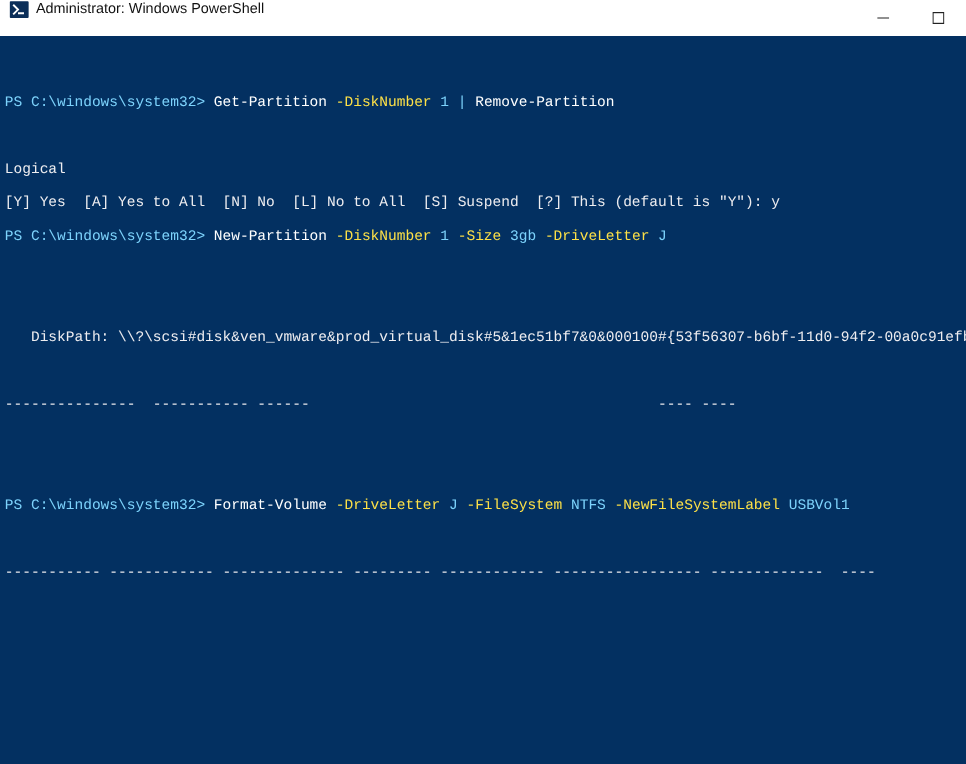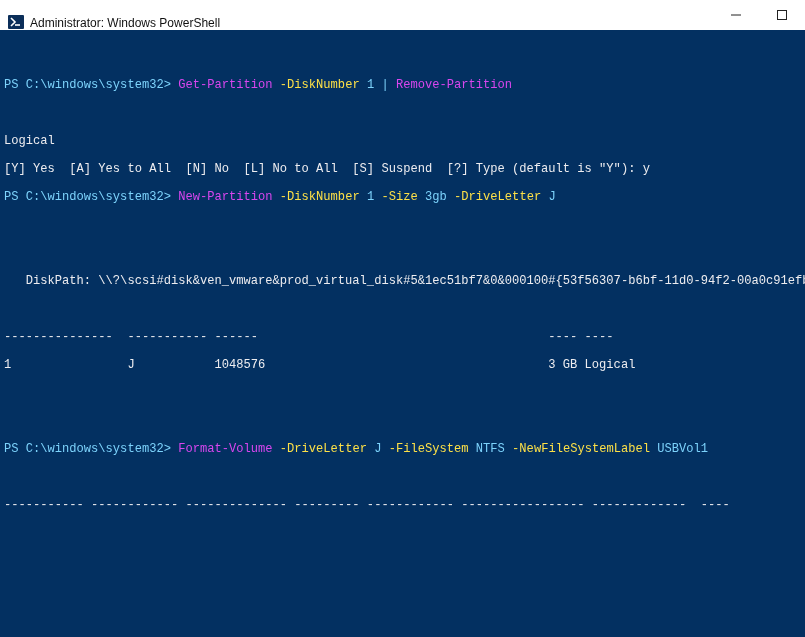--- a/index.html
+++ b/index.html
@@ -1,22 +1,22 @@
 <!DOCTYPE html>
 <html><head>
 <meta charset="utf-8">
 <style>
   html,body{margin:0;padding:0;width:805px;height:637px;overflow:hidden;background:#033061;font-family:Consolas,'Courier New',monospace;font-size:12.1px;line-height:14px;color:#eeedf0}
-  .titlebar{height:30px;background:#fff;display:flex;align-items:flex-end;position:relative;font-family:'Segoe UI',Tahoma,sans-serif;font-size:12px;color:#111}
+  .titlebar{height:30px;background:#fff;display:flex;align-items:flex-start;position:relative;font-family:'Segoe UI',Tahoma,sans-serif;font-size:12px;color:#111}
   .titlebar .ps-icon{width:16px;height:16px;margin:0 6px 0 8px}
   .titlebar .winctrls{position:absolute;right:0;top:0;height:30px;display:flex}
   .titlebar .winctrls span{width:46px;height:30px;display:flex;align-items:center;justify-content:center;font-family:Consolas,monospace;font-size:14px;color:#222}
   .term{padding:6px 4px 0 4px;white-space:pre;letter-spacing:0}
   .c-white{color:#7dd3fc}
-  .c-yellow{color:#d946ef}
+  .c-yellow{color:#ffffff}
   .c-dgreen{color:#fde047}
 </style>
 </head>
 <body>
 
 <div class="titlebar">
   <svg class="ps-icon" viewBox="0 0 16 16">
       <rect x="0" y="1" width="16" height="14" rx="1" fill="#0b2e59"></rect>
       <path d="M3 4 L7 8 L3 12" stroke="#fff" stroke-width="1.6" fill="none"></path>
       <path d="M7 11 L12 11" stroke="#fff" stroke-width="1.6"></path>
@@ -34,28 +34,27 @@
         </svg>
       </span>
   </div>
 </div>
 
 <div class="term">
 <div> </div>
 <div><span class="c-white">PS C:\windows\system32&gt;</span><span> </span><span class="c-yellow">Get-Partition</span><span> </span><span class="c-dgreen">-DiskNumber</span><span> </span><span class="c-white">1</span><span> </span><span class="c-white">|</span><span> </span><span class="c-yellow">Remove-Partition</span></div>
 <div> </div>
 <div>Logical</div>
-<div>[Y] Yes  [A] Yes to All  [N] No  [L] No to All  [S] Suspend  [?] Type (default is "Y"): y</div>
+<div>[Y] Yes  [A] Yes to All  [N] No  [L] No to All  [S] Suspend  [?] This (default is "Y"): y</div>
 <div><span class="c-white">PS C:\windows\system32&gt;</span><span> </span><span class="c-yellow">New-Partition</span><span> </span><span class="c-dgreen">-DiskNumber</span><span> </span><span class="c-white">1</span><span> </span><span class="c-dgreen">-Size</span><span> </span><span class="c-white">3gb</span><span> </span><span class="c-dgreen">-DriveLetter</span><span> </span><span class="c-white">J</span></div>
 <div> </div>
 <div> </div>
 <div>   DiskPath: \\?\scsi#disk&amp;ven_vmware&amp;prod_virtual_disk#5&amp;1ec51bf7&amp;0&amp;000100#{53f56307-b6bf-11d0-94f2-00a0c91efb8b}</div>
 <div> </div>
 <div>---------------  ----------- ------                                        ---- ----</div>
-<div>1                J           1048576                                       3 GB Logical</div>
 <div> </div>
 <div> </div>
 <div><span class="c-white">PS C:\windows\system32&gt;</span><span> </span><span class="c-yellow">Format-Volume</span><span> </span><span class="c-dgreen">-DriveLetter</span><span> </span><span class="c-white">J</span><span> </span><span class="c-dgreen">-FileSystem</span><span> </span><span class="c-white">NTFS</span><span> </span><span class="c-dgreen">-NewFileSystemLabel</span><span> </span><span class="c-white">USBVol1</span></div>
 <div> </div>
 <div>----------- ------------ -------------- --------- ------------ ----------------- -------------  ----</div>
 
 
 
 
 

